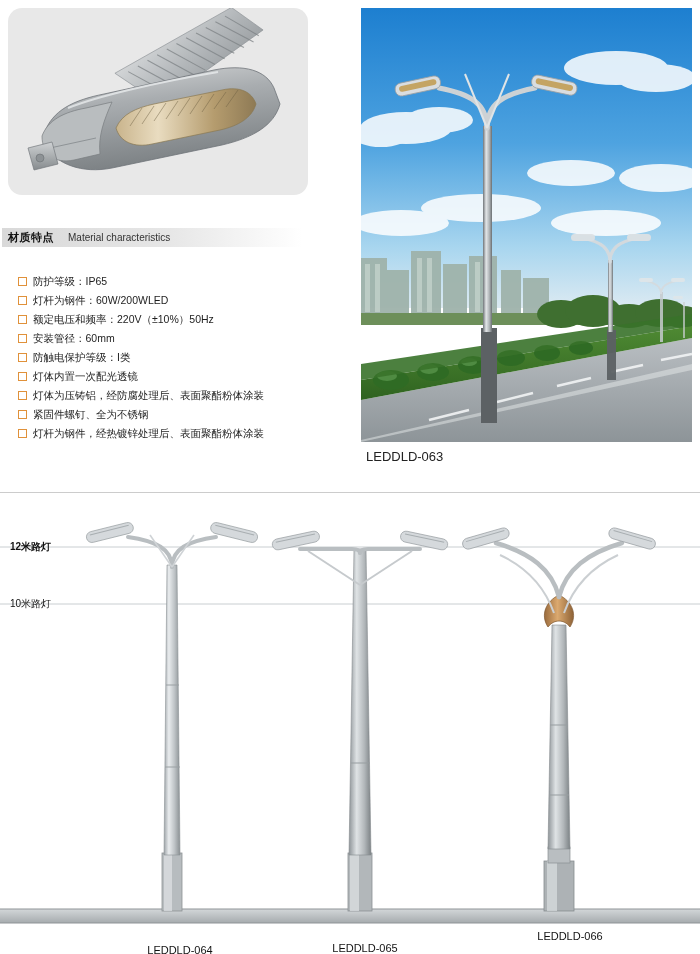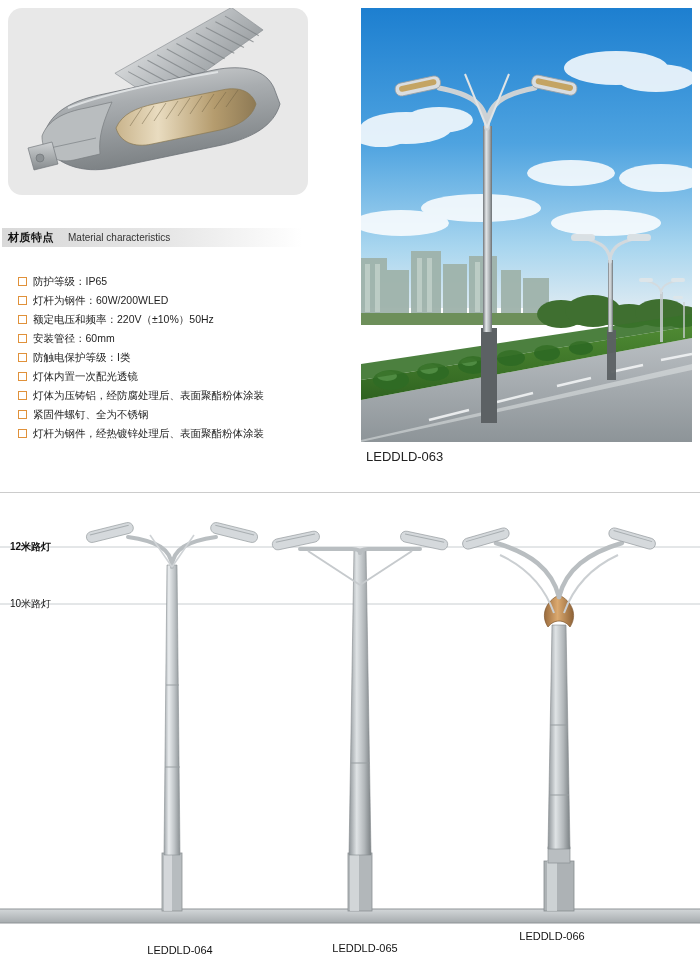--- a/index.html
+++ b/index.html
@@ -132,21 +132,21 @@
 
   .dwg-caption {
     position: absolute;
     font-size: 11px;
     color: #111;
     text-align: center;
     width: 160px;
   }
   .cap-064 { left: 100px; top: 930px; margin-top: 14px; }
   .cap-065 { left: 285px; top: 930px; margin-top: 12px; }
-  .cap-066 { left: 472px; top: 930px; }
+  .cap-066 { left: 490px; top: 930px; }
 </style>
 </head>
 <body>
 
 <div class="page">
 
   <div class="product-photo">
     <svg class="lamp-svg" width="300" height="187" viewBox="0 0 300 187">
       <defs>
         <linearGradient id="bodyG" x1="0" y1="0" x2="0.3" y2="1">

